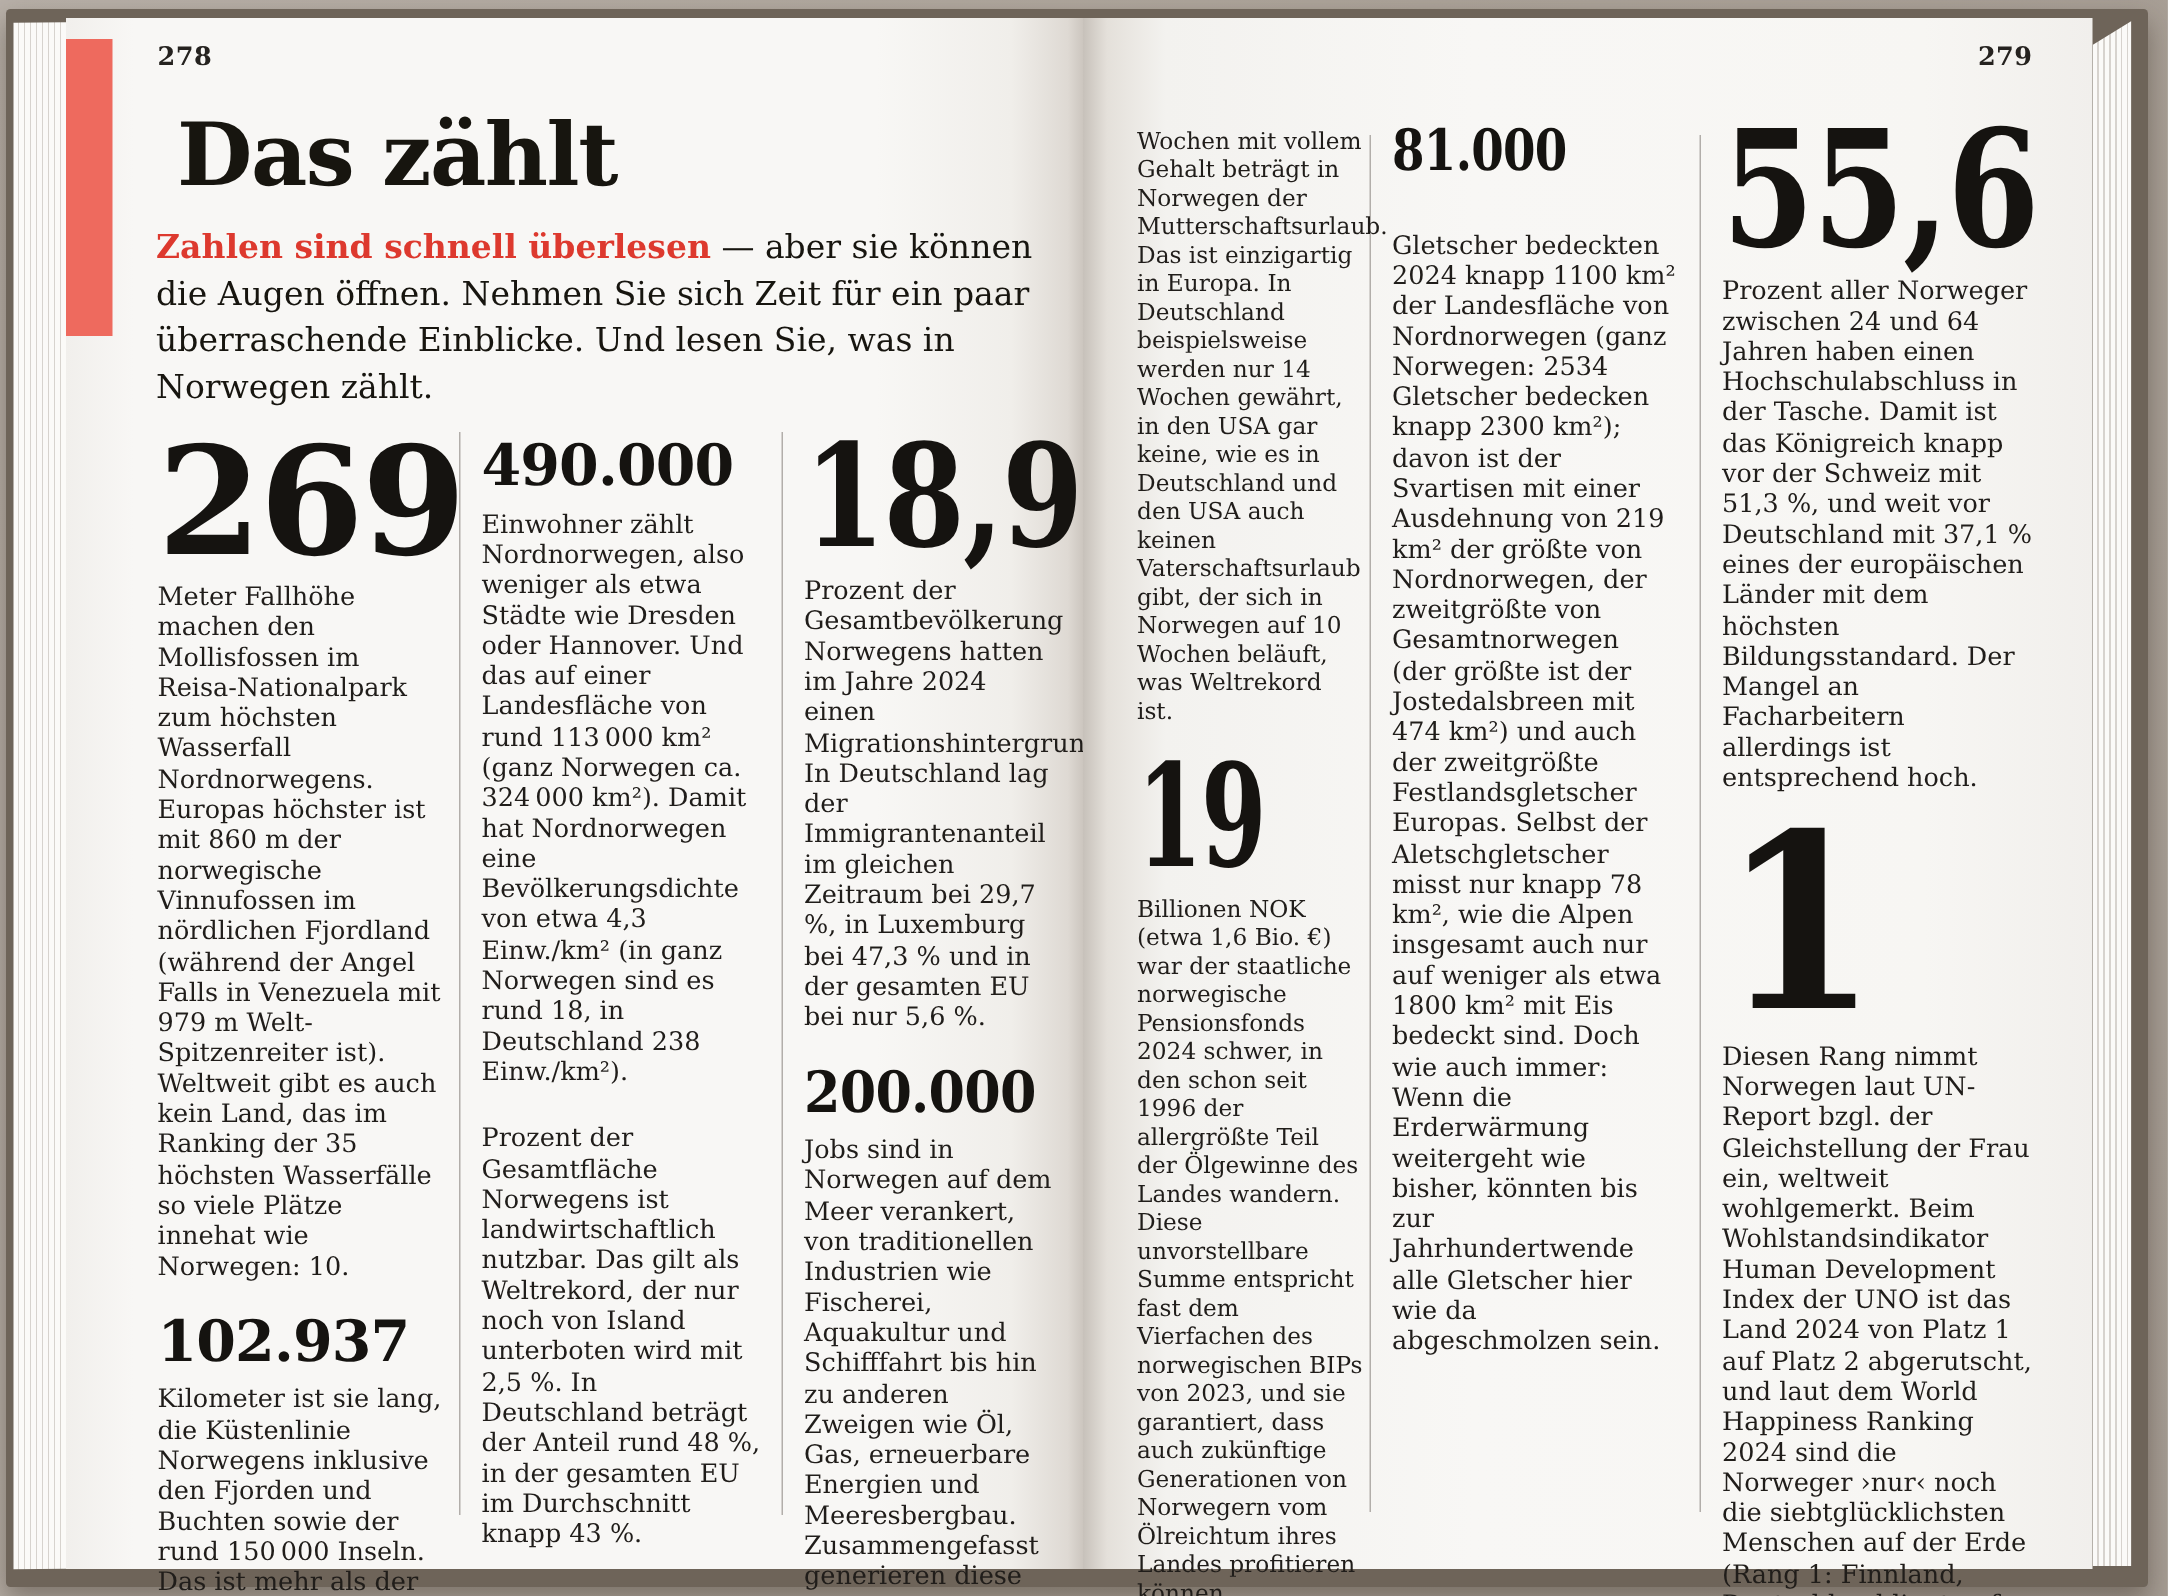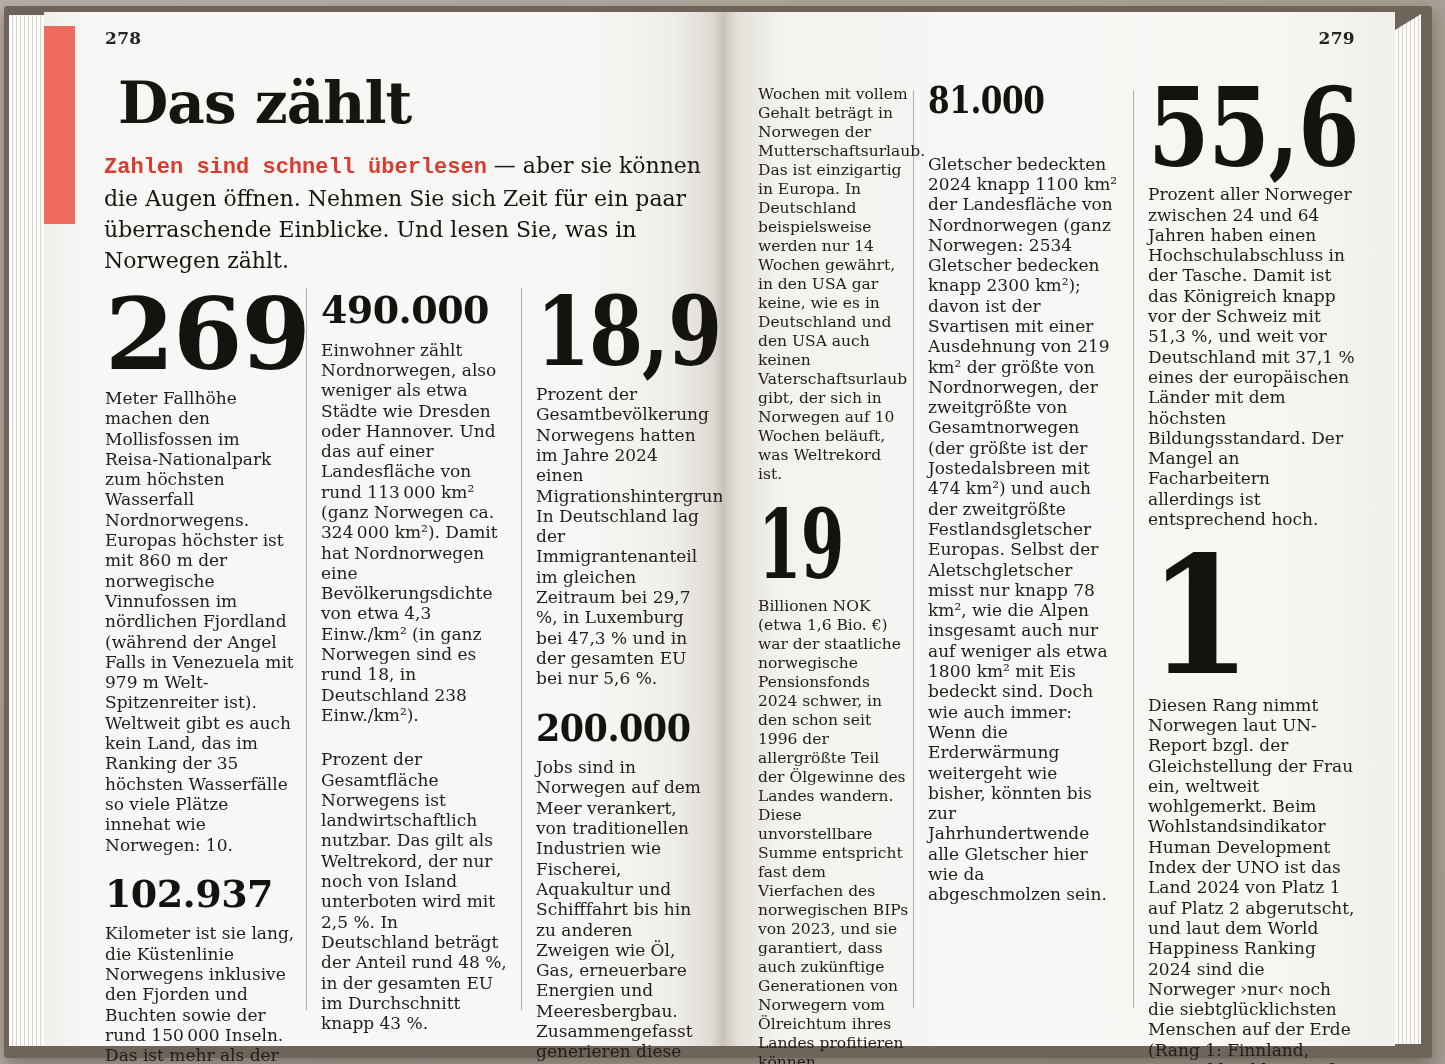--- a/index.html
+++ b/index.html
@@ -35,21 +35,21 @@
   .page.pleft .pageno{left:61px;}
   .page.pright .pageno{right:40px;}
   .title{
     position:absolute;left:58px;top:46px;margin:16px;
     font-size:58px;font-weight:700;letter-spacing:-1px;color:#17150f;line-height:1;
   }
   .intro{
     position:absolute;left:60px;top:138px;width:616px;margin:0;
     font-size:22px;line-height:31px;color:#17150f;
   }
-  .intro .lead{color:#dd392e;font-weight:700;font-family:Liberation Mono, monospace;}
+  .intro .lead{color:#dd392e;font-weight:700;}
   .col{position:absolute;display:flex;flex-direction:column;}
   .lc1{left:61px;top:283px;width:190px;}
   .lc2{left:277px;top:283px;width:190px;}
   .lc3{left:492px;top:283px;width:168px;}
   .rc1{left:36px;top:73px;width:152px;}
   .rc2{left:206px;top:73px;width:192px;}
   .rc3{left:426px;top:73px;width:208px;}
   .vsep{position:absolute;width:1px;background:#b2aeaa;}
   .pleft .vs1{left:262px;top:276px;height:722px;}
   .pleft .vs2{left:477px;top:276px;height:722px;}

